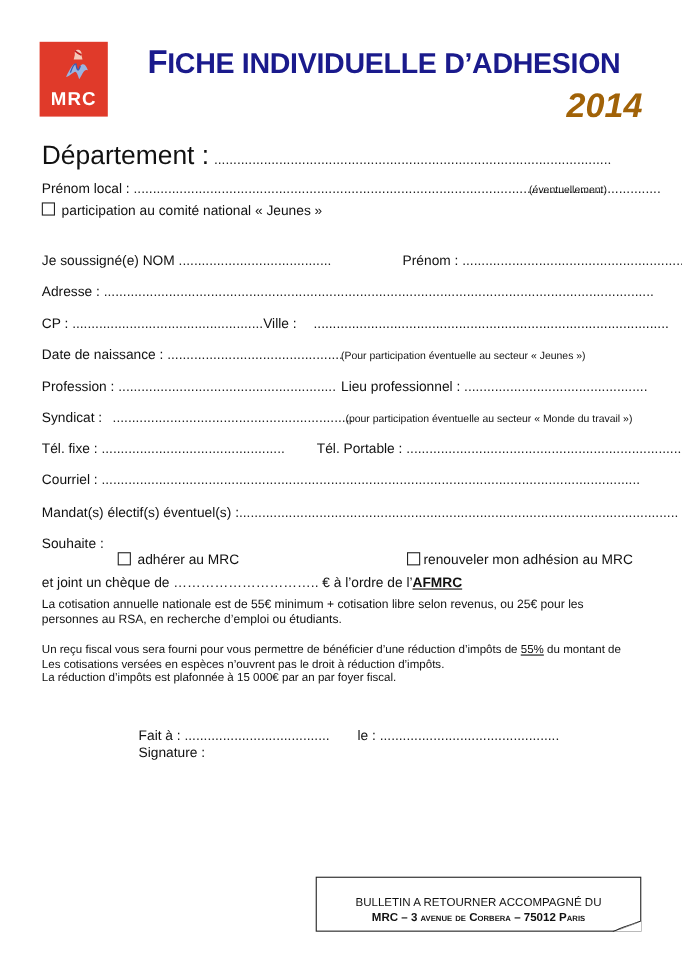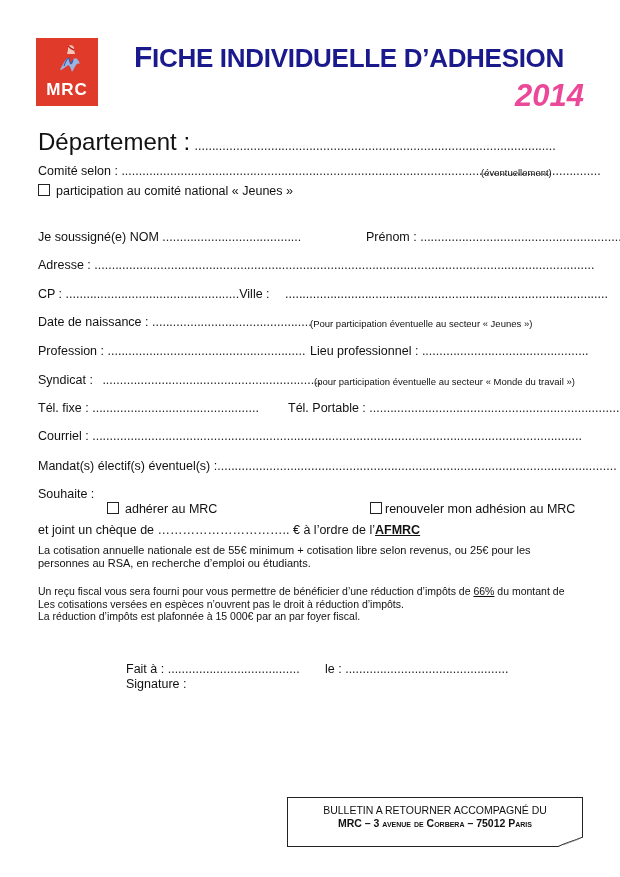--- a/index.html
+++ b/index.html
@@ -3,31 +3,31 @@
   <meta charset="utf-8">
   <style>
     html, body { margin:0; padding:0; background:#fff; }
     body { width:620px; height:877px; position:relative; overflow:hidden; font-family:"Liberation Sans", sans-serif; color:#111; }
     .abs { position:absolute; white-space:nowrap; }
     .logo { position:absolute; left:36px; top:38px; width:62px; height:68px; background:#e03a2a; }
     .logo .fig { position:absolute; left:22px; top:6px; width:24px; height:34px; }
     .logo .txt { position:absolute; left:0; right:0; bottom:6px; text-align:center; color:#fff; font-weight:bold; font-size:17px; letter-spacing:1px; }
     .title { left:134px; top:40px; color:#1a1a8c; font-weight:bold; font-size:26px; letter-spacing:-0.3px; }
     .title .big { font-size:30px; }
-    .year { right:36px; top:78px; color:#ec4899; font-weight:bold; font-style:italic; font-size:31px; }
+    .year { right:36px; top:78px; color:#a16207; font-weight:bold; font-style:italic; font-size:31px; }
     .f13 { font-size:12.5px; }
     .f18 { font-size:24px; }
     .small { font-size:9.5px; }
     .f11 { font-size:11px; line-height:13px; }
     .f10 { font-size:10.5px; line-height:12.5px; }
     .dots { color:#222; letter-spacing:0px; overflow:hidden; }
     .cb { display:inline-block; width:10px; height:10px; border:1px solid #222; vertical-align:-1px; margin-right:6px; background:#fff; }
     .u { text-decoration:underline; }
     .b { font-weight:bold; }
-    .box { position:absolute; left:287px; top:797px; width:296px; height:50px; border:1.5px solid #222; text-align:center; font-size:10.5px; line-height:12.5px; padding-top:6px; box-sizing:border-box; }
+    .box { position:absolute; left:287px; top:797px; width:296px; height:50px; border:1.5px solid #222; text-align:center; font-size:10.5px; line-height:12.5px; padding-top:17px; box-sizing:border-box; }
     .box .sc { font-variant:small-caps; font-weight:bold; }
     .fold { position:absolute; right:-1px; bottom:-1px; width:26px; height:10px; }
   </style>
 </head>
 <body>
 
 <div class="logo">
   <svg class="fig" viewBox="0 0 24 34">
     <path d="M10 2 C13 0 17 2 16 6 L17 10 L9 10 L10 6 Z" fill="#f4c8b8"></path>
     <path d="M10 2 C12 4 14 5 16 6" stroke="#c02020" stroke-width="1.5" fill="none"></path>
@@ -39,21 +39,21 @@
 
 <div class="abs title"><span class="big">F</span><span>ICHE INDIVIDUELLE D’ADHESION</span></div>
 <div class="abs year">2014</div>
 
 <div class="abs" style="left:38px; top:128px;">
   <span class="f18">Département :</span>
   <span class="dots f13">........................................................................................................</span>
 </div>
 
 <div class="abs f13" style="left:38px; top:164px;">
-  <span>Comité selon :</span>
+  <span>Prénom local :</span>
   <span class="dots">..........................................................................................................................................</span>
 </div>
 <div class="abs small" style="left:481px; top:167px;">(éventuellement)</div>
 
 <div class="abs f13" style="left:38px; top:184px;">
   <span class="cb"></span><span>participation au comité national « Jeunes »</span>
 </div>
 
 <div class="abs f13" style="left:38px; top:230px;">
   <span>Je soussigné(e) NOM</span>
@@ -127,21 +127,21 @@
   <span class="dots">…………………………..</span>
   <span>€ à l’ordre de l’</span><span class="b u">AFMRC</span>
 </div>
 
 <div class="abs f11" style="left:38px; top:544px;">
   <div>La cotisation annuelle nationale est de 55€ minimum + cotisation libre selon revenus, ou 25€ pour les</div>
   <div>personnes au RSA, en recherche d’emploi ou étudiants.</div>
 </div>
 
 <div class="abs f10" style="left:38px; top:585px;">
-  <div><span>Un reçu fiscal vous sera fourni pour vous permettre de bénéficier d’une réduction d’impôts de </span><span class="u">66%</span><span> du montant de</span></div>
+  <div><span>Un reçu fiscal vous sera fourni pour vous permettre de bénéficier d’une réduction d’impôts de </span><span class="u">55%</span><span> du montant de</span></div>
   <div>Les cotisations versées en espèces n’ouvrent pas le droit à réduction d’impôts.</div>
   <div>La réduction d’impôts est plafonnée à 15 000€ par an par foyer fiscal.</div>
 </div>
 
 <div class="abs f13" style="left:126px; top:662px;">
   <span>Fait à :</span>
   <span class="dots">......................................</span>
 </div>
 <div class="abs f13" style="left:325px; top:662px;">
   <span>le :</span>

